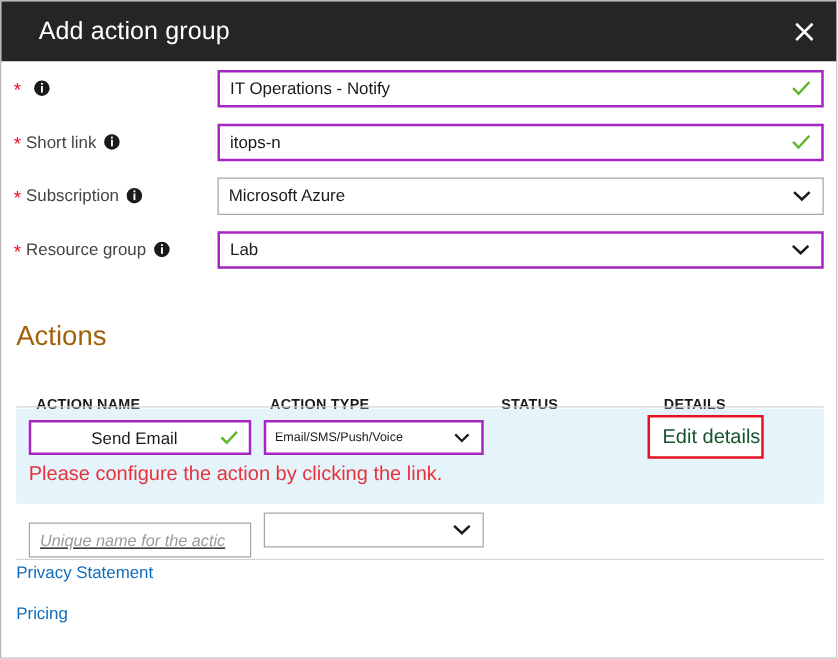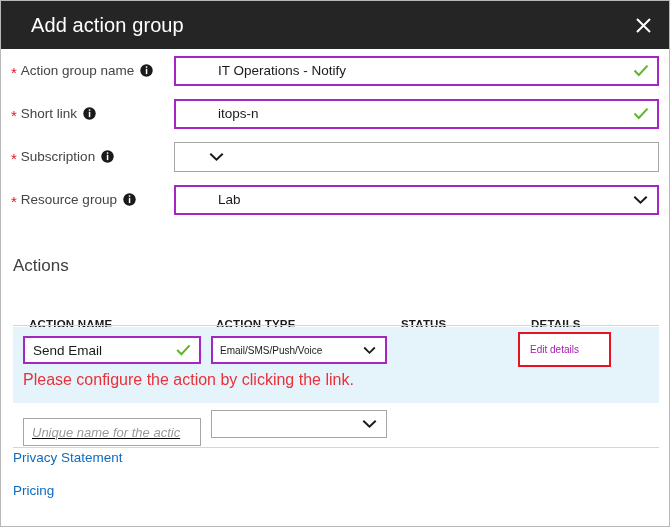--- a/index.html
+++ b/index.html
@@ -92,21 +92,20 @@
   .info-icon svg { display: block; }
 
   .ctrl {
     position: relative;
     width: 485px;
     height: 30px;
     box-sizing: border-box;
     background: #ffffff;
     display: flex;
     align-items: center;
-    padding-left: 34px;
   }
   .ctrl.purple { border: 2px solid #a626c4; }
   .ctrl.gray   { border: 1px solid #a6a6a6; }
 
   .ctrl-value {
     font-size: 13.5px;
     color: #1a1a1a;
     padding-left: 8px;
     white-space: nowrap;
     overflow: hidden;
@@ -122,22 +121,22 @@
     display: flex;
     align-items: center;
     cursor: pointer;
   }
 
   
   .actions-title {
     position: absolute;
     left: 12px;
     top: 255px;
-    font-size: 17px;
-    color: #404040;
+    font-size: 22px;
+    color: #a16207;
     font-weight: 400;
   }
   .grid-head {
     position: absolute;
     left: 0;
     top: 296px;
     width: 670px;
     height: 22px;
   }
   .col-head {
@@ -177,21 +176,21 @@
     left: 10px;
     top: 9px;
     width: 178px;
     height: 28px;
     border: 2px solid #a626c4;
     background: #ffffff;
     box-sizing: border-box;
     display: flex;
     align-items: center;
   }
-  .row-input .ctrl-value { font-size: 13.5px; }
+  .row-input .ctrl-value { font-size: 13.5px; margin-left: 40px; }
   .row-select {
     position: absolute;
     left: 198px;
     top: 9px;
     width: 176px;
     height: 28px;
     border: 2px solid #a626c4;
     background: #ffffff;
     box-sizing: border-box;
     display: flex;
@@ -212,22 +211,22 @@
     top: 5px;
     width: 93px;
     height: 35px;
     border: 2px solid #e81123;
     background: #ffffff;
     box-sizing: border-box;
     display: flex;
     align-items: center;
   }
   .details-link {
-    font-size: 10px;
-    color: #a21caf;
+    font-size: 16px;
+    color: #14532d;
     padding-left: 10px;
     cursor: pointer;
     white-space: nowrap;
     text-align: center;
   }
 
   .empty-row {
     position: absolute;
     left: 12px;
     top: 403px;
@@ -303,21 +302,20 @@
         <path d="M2 2 L15 15 M15 2 L2 15" stroke="#ffffff" stroke-width="2" fill="none"></path>
       </svg>
     </div>
   </div>
 
   <div class="form">
 
     <div class="field-row">
       <div class="field-label">
         <span class="req-star">*</span>
-        <span class="label-text">Action group name</span>
         <span class="info-icon">
           <svg width="13" height="13" viewBox="0 0 13 13" aria-hidden="true">
             <circle cx="6.5" cy="6.5" r="6.2" fill="#1a1a1a"></circle>
             <rect x="5.8" y="2.3" width="1.5" height="1.5" fill="#ffffff"></rect>
             <rect x="5.8" y="4.8" width="1.5" height="5.3" fill="#ffffff"></rect>
           </svg>
         </span>
       </div>
       <div class="ctrl purple">
         <span class="ctrl-value">IT Operations - Notify</span>
@@ -357,20 +355,21 @@
         <span class="label-text">Subscription</span>
         <span class="info-icon">
           <svg width="13" height="13" viewBox="0 0 13 13" aria-hidden="true">
             <circle cx="6.5" cy="6.5" r="6.2" fill="#1a1a1a"></circle>
             <rect x="5.8" y="2.3" width="1.5" height="1.5" fill="#ffffff"></rect>
             <rect x="5.8" y="4.8" width="1.5" height="5.3" fill="#ffffff"></rect>
           </svg>
         </span>
       </div>
       <div class="ctrl gray">
+        <span class="ctrl-value">Microsoft Azure</span>
         <span class="chev">
           <svg width="15" height="10" viewBox="0 0 15 10" aria-hidden="true">
             <path d="M1.3 1.7 L7.5 7.6 L13.7 1.7" stroke="#1a1a1a" stroke-width="2" fill="none"></path>
           </svg>
         </span>
       </div>
     </div>
 
     <div class="field-row">
       <div class="field-label">

